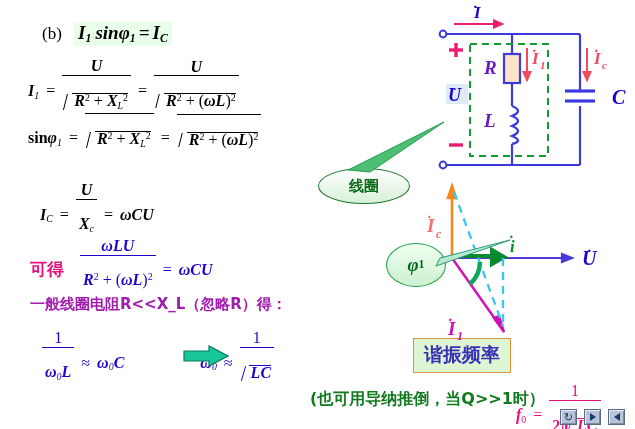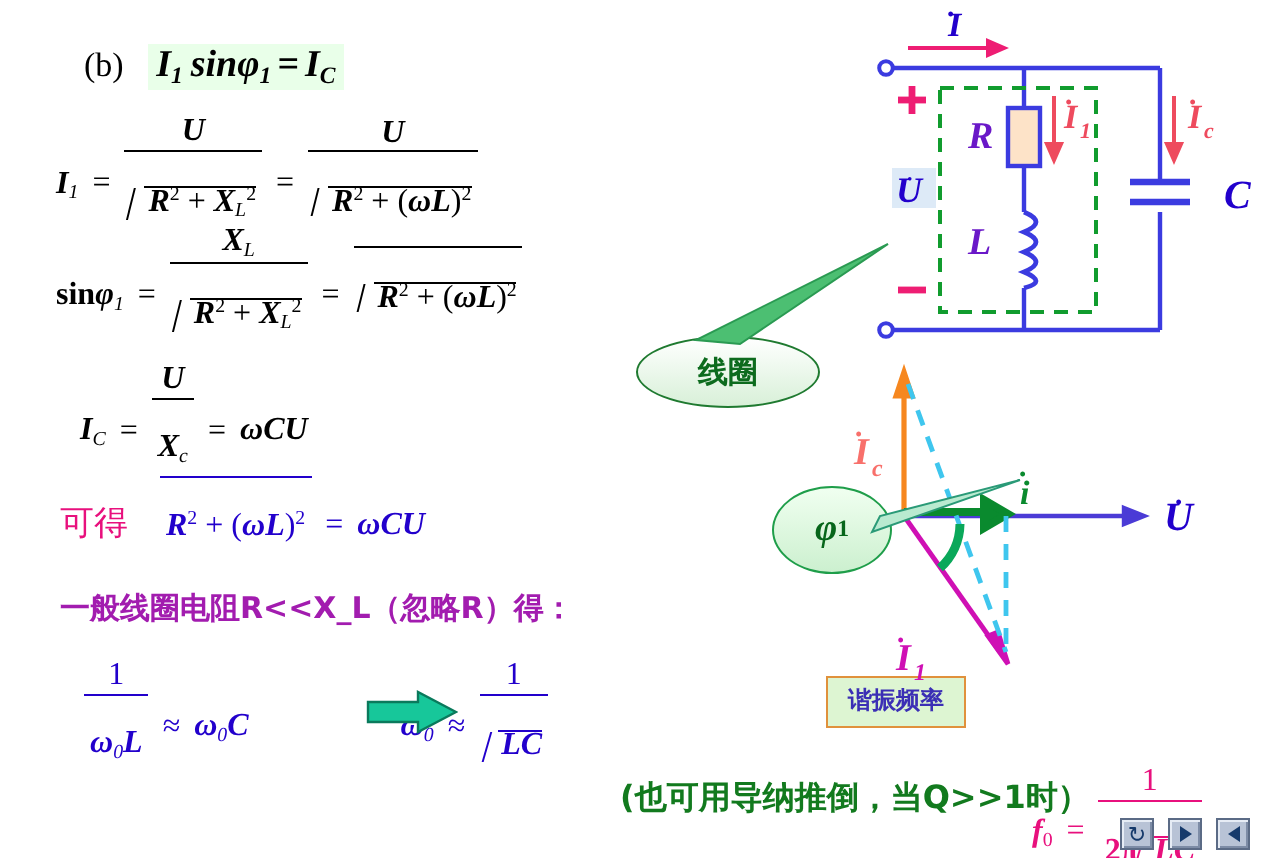--- a/index.html
+++ b/index.html
@@ -46,30 +46,30 @@
     border-top:1.3px solid currentColor;}
 
   
   .f-black{color:#000;font-size:16px;}
   .f-blue{color:#2200cc;font-size:16px;}
   #f1{left:28px;top:58px;}
   #f2{left:28px;top:113px;}
   #f3{left:40px;top:182px;}
   #f4{left:30px;top:238px;}
   #f5{left:42px;top:330px;}
-  #keDe{color:#e8107d;font-weight:normal;font-size:17px;margin-right:12px;}
+  #keDe{color:#e8107d;font-weight:bold;font-size:17px;margin-right:12px;}
   #line6{left:30px;top:295px;color:#a21caf;font-size:15px;font-weight:bold;}
 
   
   #garrow{left:183px;top:345px;width:46px;height:22px;}
 
   
   #resbox{
     left:413px;top:338px;border:1.5px solid #e0913c;background:#ddf5d2;
-    color:#3b2fb5;font-size:12px;font-weight:bold;padding:3px 10px 4px 10px;
+    color:#3b2fb5;font-size:19px;font-weight:bold;padding:3px 10px 4px 10px;
   }
   #f0{left:516px;top:336px;color:#e8107d;font-size:16px;margin-top:47px;}
 
   
   #note{left:310px;top:389px;color:#127a1e;font-size:16px;font-weight:bold;text-align:right;}
 
   
   .navbtn{
     width:15px;height:14px;background:#b8c3d6;border:1px solid #5b6b86;
     box-shadow:inset 1px 1px 0 #e6ecf5, inset -1px -1px 0 #7d8ca6;
@@ -119,21 +119,20 @@
   <span class="frac">
     <span class="num mathi">U</span>
     <span class="den"><span class="rad"><span class="mathi">R</span><span class="sup">2</span> + (<span class="mathi">ω</span><span class="mathi">L</span>)<span class="sup">2</span></span></span>
   </span>
 </div>
 
 <div class="abs f-black" id="f2">
   <span class="mathu">sin</span><span class="mathi">φ</span><span class="sub">1</span>
   <span style="padding:0 3px">=</span>
   <span class="frac">
-    <span class="num"><span class="mathi">X</span><span class="sub">L</span></span>
     <span class="den"><span class="rad"><span class="mathi">R</span><span class="sup">2</span> + <span class="mathi">X</span><span class="sub">L</span><span class="sup">2</span></span></span>
   </span>
   <span style="padding:0 3px">=</span>
   <span class="frac">
     <span class="den"><span class="rad"><span class="mathi">R</span><span class="sup">2</span> + (<span class="mathi">ω</span><span class="mathi">L</span>)<span class="sup">2</span></span></span>
   </span>
 </div>
 
 <div class="abs f-black" id="f3">
   <span class="mathi">I</span><span class="sub">C</span>
@@ -142,20 +141,21 @@
     <span class="num mathi">U</span>
     <span class="den"><span class="mathi">X</span><span class="sub">c</span></span>
   </span>
   <span style="padding:0 3px">=</span>
   <span class="mathi">ω</span><span class="mathi">CU</span>
 </div>
 
 <div class="abs f-blue" id="f4">
   <span class="cn" id="keDe">可得</span>
   <span class="frac">
+    <span class="num"><span class="mathi">ω</span><span class="mathi">LU</span></span>
     <span class="den"><span class="mathi">R</span><span class="sup">2</span> + (<span class="mathi">ω</span><span class="mathi">L</span>)<span class="sup">2</span></span>
   </span>
   <span style="padding:0 3px">=</span>
   <span class="mathi">ω</span><span class="mathi">CU</span>
 </div>
 
 <div class="abs cn" id="line6">一般线圈电阻R&lt;&lt;X_L（忽略R）得：</div>
 
 <div class="abs f-blue" id="f5">
   <span class="frac">

